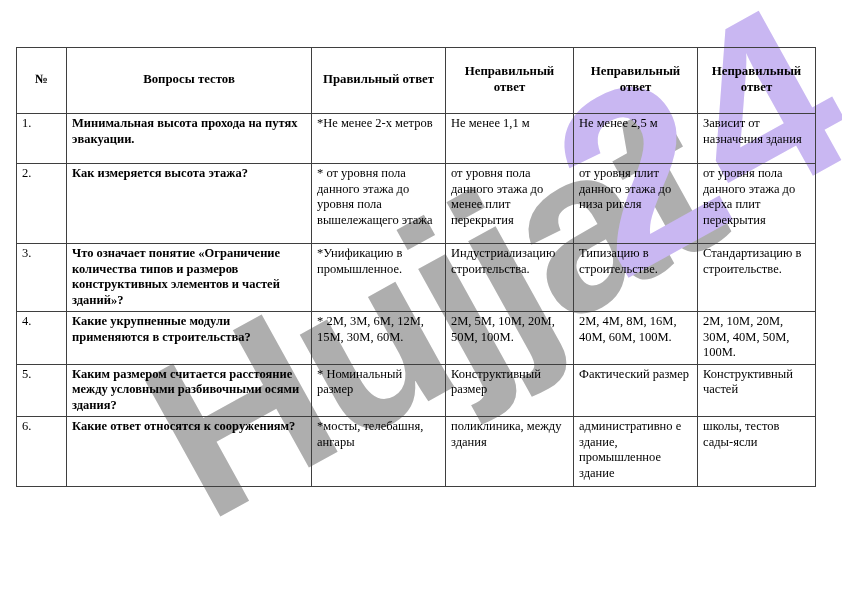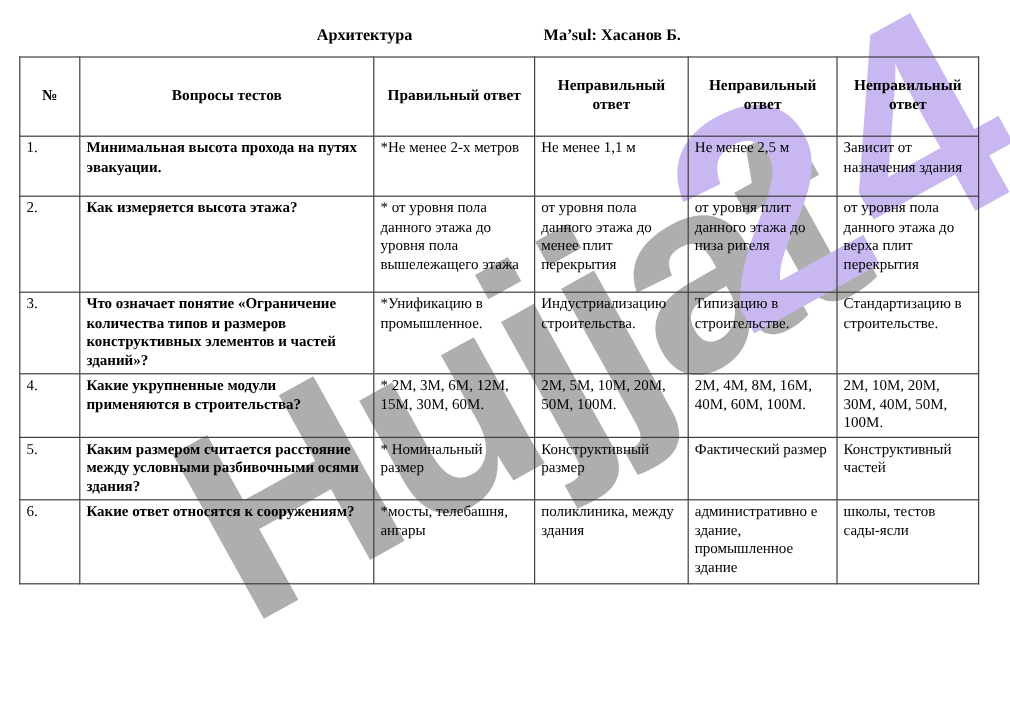--- a/index.html
+++ b/index.html
@@ -94,24 +94,20 @@
 </style>
 </head>
 <body>
 
 <div class="page">
 
   <div class="watermark wm-gray" id="wm-gray" style="color: rgb(174, 174, 174);">Hujjat</div>
 
   <div class="watermark wm-purple" id="wm-purple" style="color: rgb(201, 183, 242);">24</div>
 
-  <div class="doc-header">
-    <span class="doc-title">Архитектура</span>
-    <span class="doc-author">Ma’sul: Хасанов Б.</span>
-  </div>
 
   <table class="tests">
     <colgroup>
       <col style="width:50px">
       <col style="width:245px">
       <col style="width:134px">
       <col style="width:128px">
       <col style="width:124px">
       <col style="width:118px">
     </colgroup>

